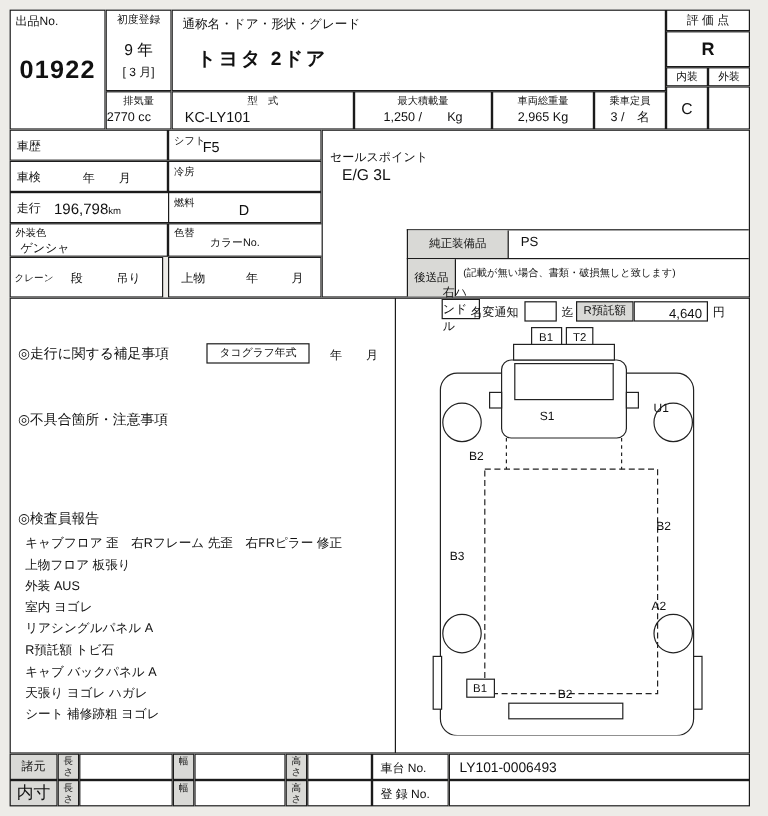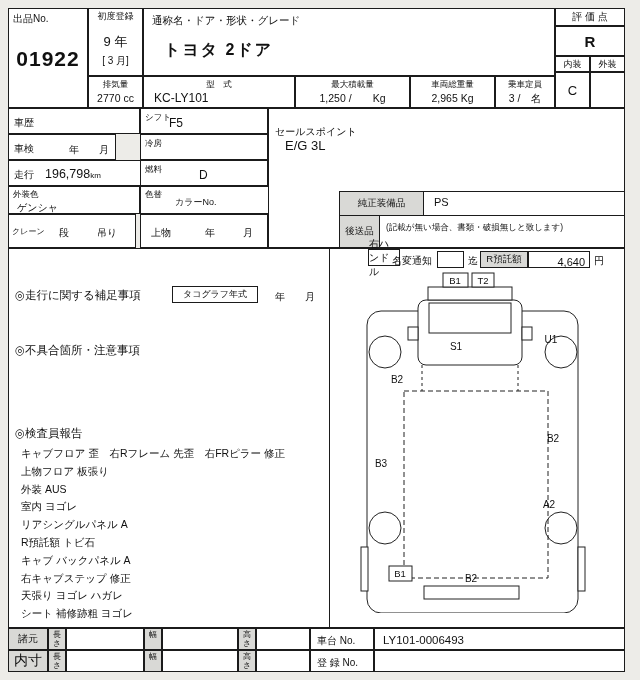--- a/index.html
+++ b/index.html
@@ -35,21 +35,21 @@
 
   <div class="cell ctr" style="left:555px;top:8px;width:70px;height:18px;font-size:10px;">評 価 点</div>
   <div class="cell ctr" style="left:555px;top:26px;width:70px;height:30px;font-size:15px;font-weight:bold;">R</div>
   <div class="cell ctr" style="left:555px;top:56px;width:35px;height:16px;font-size:9px;">内装</div>
   <div class="cell ctr" style="left:590px;top:56px;width:35px;height:16px;font-size:9px;">外装</div>
   <div class="cell ctr" style="left:555px;top:72px;width:35px;height:36px;font-size:13px;">C</div>
   <div class="cell" style="left:590px;top:72px;width:35px;height:36px;"></div>
 
   <div class="cell" style="left:88px;top:76px;width:55px;height:32px;">
     <div class="txt" style="left:0;right:0;top:3px;text-align:center;font-size:8.5px;">排気量</div>
-    <div class="txt" style="left:0;right:0;top:16px;text-align:center;font-size:10.5px;">2770 cc</div>
+    <div class="txt" style="left:0;right:0;top:16px;font-size:10.5px;">2770 cc</div>
   </div>
   <div class="cell" style="left:143px;top:76px;width:152px;height:32px;">
     <div class="txt" style="left:0;right:0;top:3px;text-align:center;font-size:8.5px;">型　式</div>
     <div class="txt" style="left:10px;top:15px;font-size:12px;">KC-LY101</div>
   </div>
   <div class="cell" style="left:295px;top:76px;width:115px;height:32px;">
     <div class="txt" style="left:0;right:0;top:3px;text-align:center;font-size:8.5px;">最大積載量</div>
     <div class="txt" style="left:0;right:0;top:16px;text-align:center;font-size:10.5px;">1,250 /　　Kg</div>
   </div>
   <div class="cell" style="left:410px;top:76px;width:85px;height:32px;">
@@ -61,21 +61,21 @@
     <div class="txt" style="left:0;right:0;top:16px;text-align:center;font-size:10.5px;">3 /　名</div>
   </div>
 
   <div class="cell" style="left:8px;top:108px;width:132px;height:26px;">
     <div class="txt" style="left:5px;top:8px;font-size:10px;">車歴</div>
   </div>
   <div class="cell" style="left:140px;top:108px;width:128px;height:26px;">
     <div class="txt" style="left:4px;top:4px;font-size:8.5px;">シフト</div>
     <div class="txt" style="left:28px;top:8px;font-size:12px;">F5</div>
   </div>
-  <div class="cell" style="left:8px;top:134px;width:108px;height:26px;">
+  <div class="cell" style="left:8px;top:134px;width:132px;height:26px;">
     <div class="txt" style="left:5px;top:8px;font-size:10px;">車検</div>
     <div class="txt" style="left:60px;top:9px;font-size:10px;">年　　月</div>
   </div>
   <div class="cell" style="left:140px;top:134px;width:128px;height:26px;">
     <div class="txt" style="left:4px;top:4px;font-size:8.5px;">冷房</div>
   </div>
   <div class="cell" style="left:8px;top:160px;width:148px;height:26px;">
     <div class="txt" style="left:5px;top:8px;font-size:10px;">走行</div>
     <div class="txt" style="left:36px;top:7px;font-size:12.5px;">
       <span>196,798</span><span style="font-size:8px;">km</span>
@@ -124,21 +124,20 @@
     <div class="txt" style="left:6px;top:95px;font-size:11.5px;">◎不具合箇所・注意事項</div>
     <div class="txt" style="left:6px;top:178px;font-size:11.5px;">◎検査員報告</div>
     <div style="position:absolute;left:12px;top:196px;font-size:10.5px;line-height:17.8px;white-space:nowrap;">
       <div>キャブフロア 歪　右Rフレーム 先歪　右FRピラー 修正</div>
       <div>上物フロア 板張り</div>
       <div>外装 AUS</div>
       <div>室内 ヨゴレ</div>
       <div>リアシングルパネル A</div>
       <div>R預託額 トビ石</div>
       <div>キャブ バックパネル A</div>
-      <div>右キャブステップ 修正</div>
       <div>天張り ヨゴレ ハガレ</div>
       <div>シート 補修跡粗 ヨゴレ</div>
     </div>
   </div>
 
   <div class="cell" style="left:330px;top:248px;width:295px;height:380px;border-left:none;">
     <div class="cell ctr" style="left:2px;top:0;width:32px;height:17px;font-size:10px;margin-left:36px;">右ハンドル</div>
     <div class="txt" style="left:62px;top:6px;font-size:10px;">名変通知</div>
     <div class="cell" style="left:107px;top:2px;width:27px;height:17px;"></div>
     <div class="txt" style="left:138px;top:6px;font-size:10px;">迄</div>

